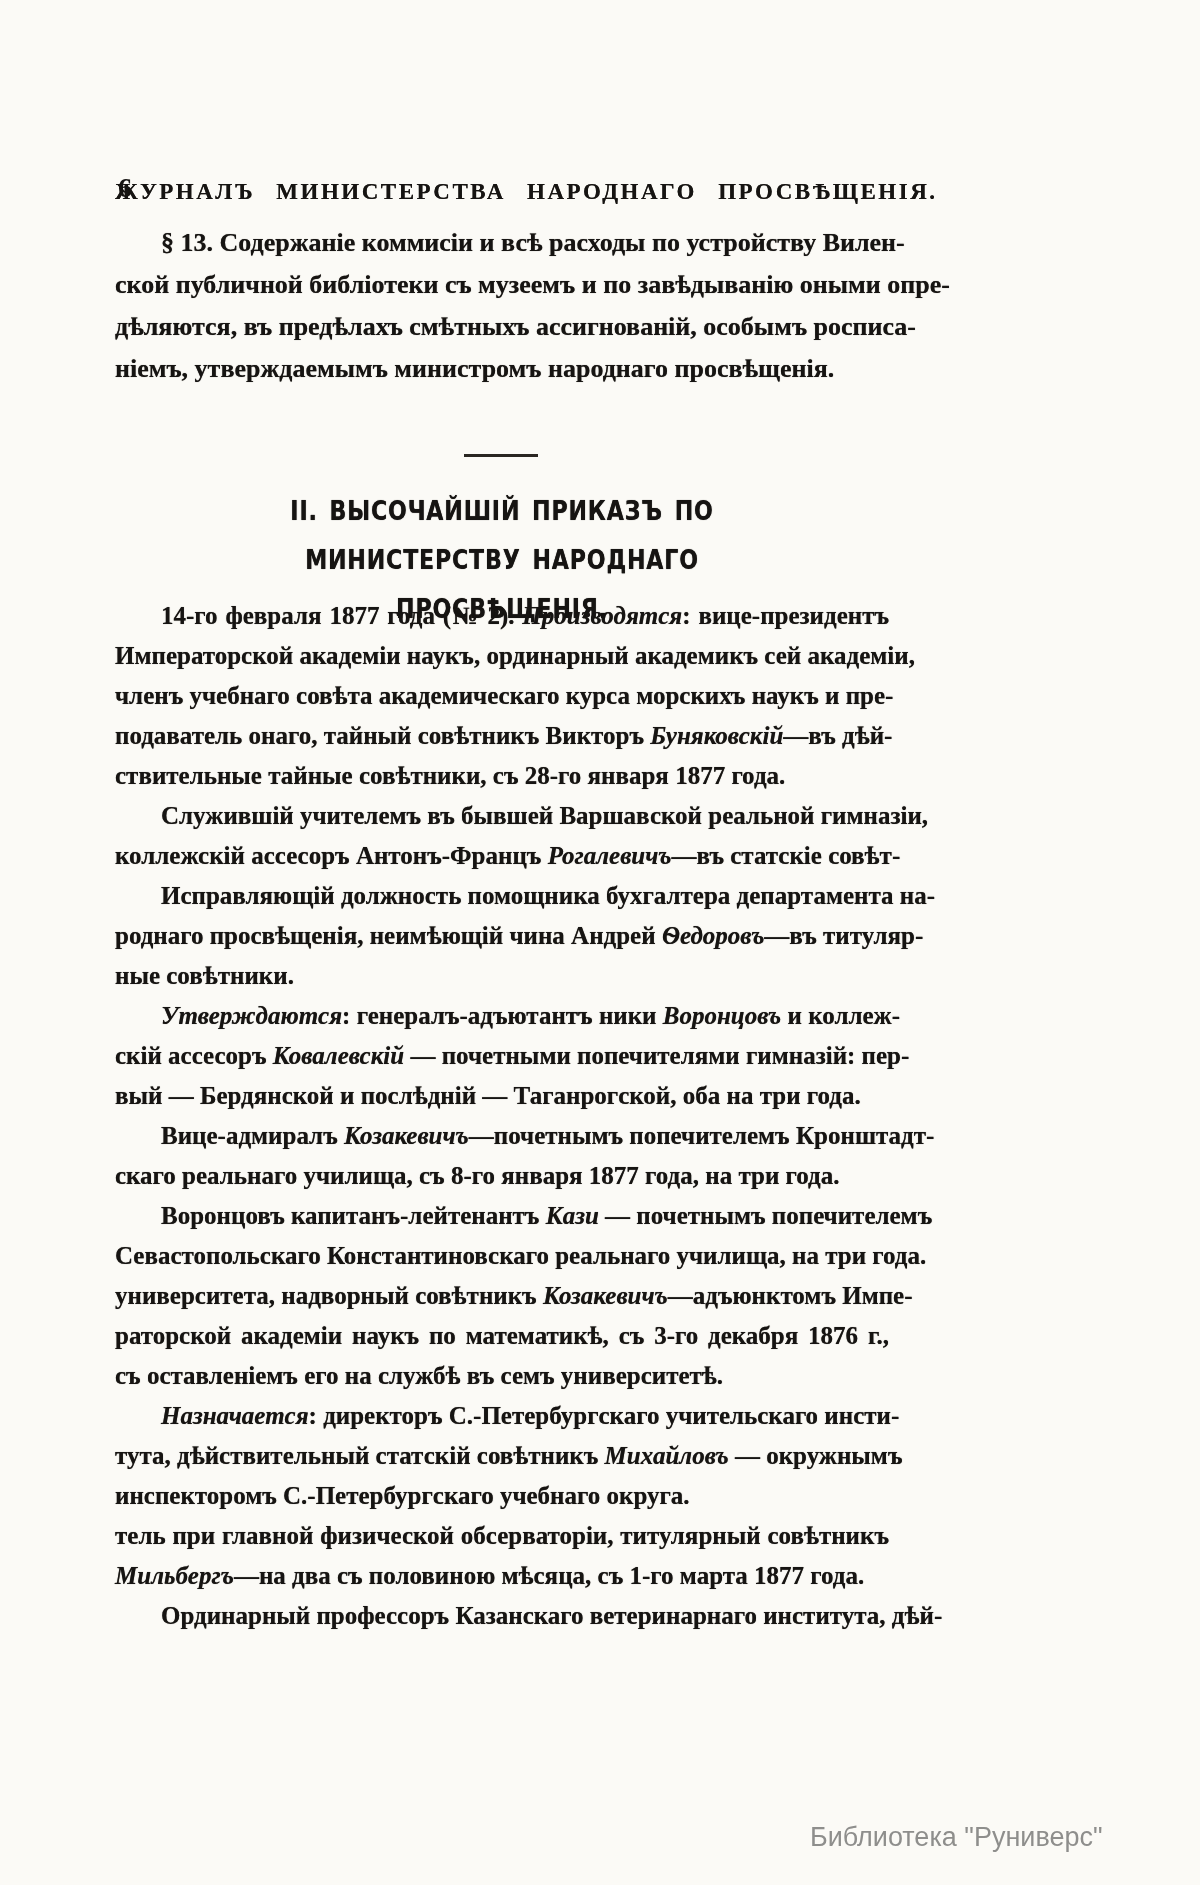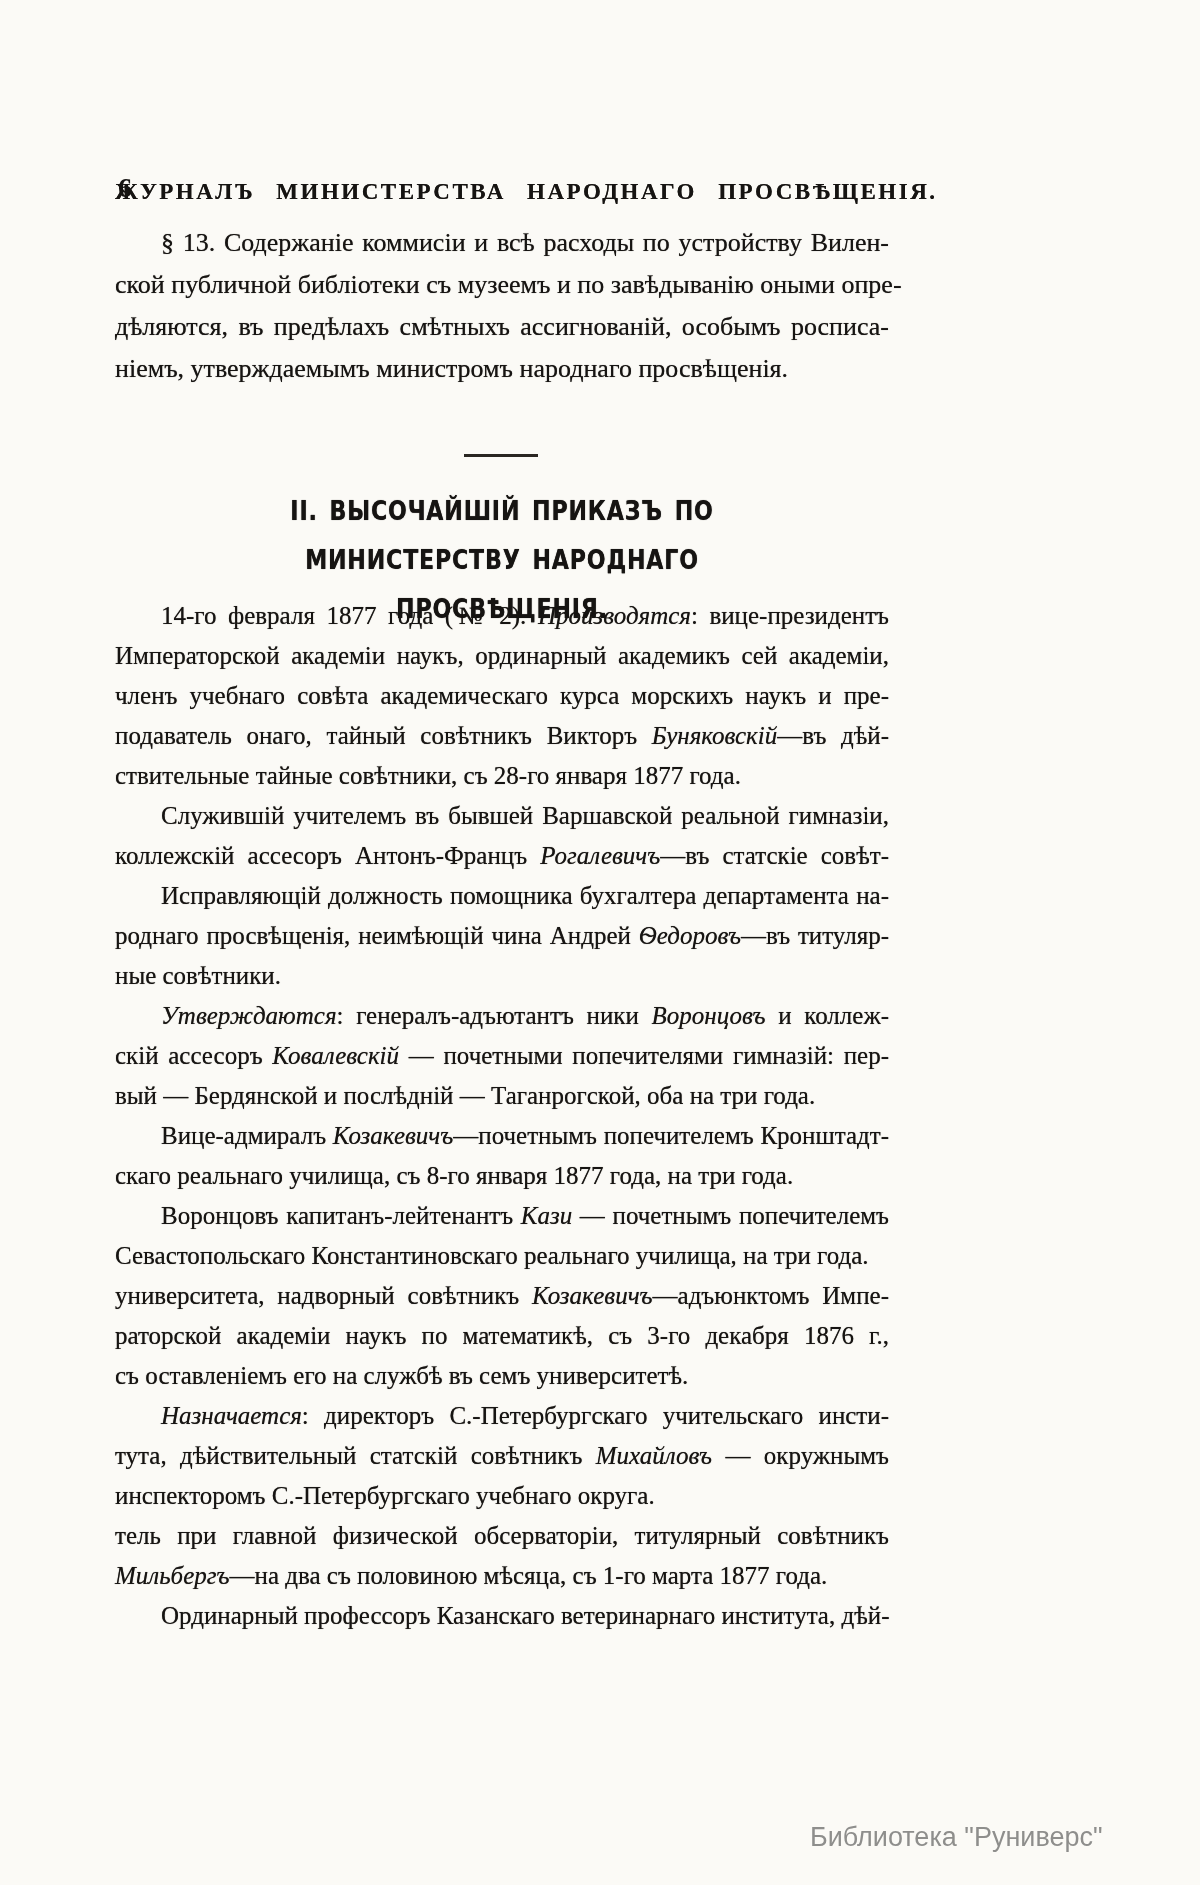--- a/index.html
+++ b/index.html
@@ -9,20 +9,21 @@
     height: 1885px;
     background: #fbfaf6;
     overflow: hidden;
     color: #161412;
     font-family: "Liberation Serif", "DejaVu Serif", serif;
   }
   .col {
     position: absolute;
     left: 115px;
     width: 774px;
+    font-weight: bold;
   }
   
   .page-number {
     position: absolute;
     left: 118px;
     top: 172px;
     font-size: 28px;
     font-weight: 700;
   }
   .running-title {

